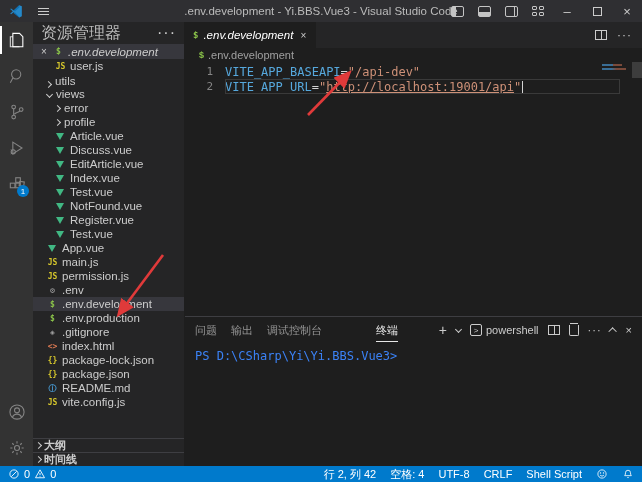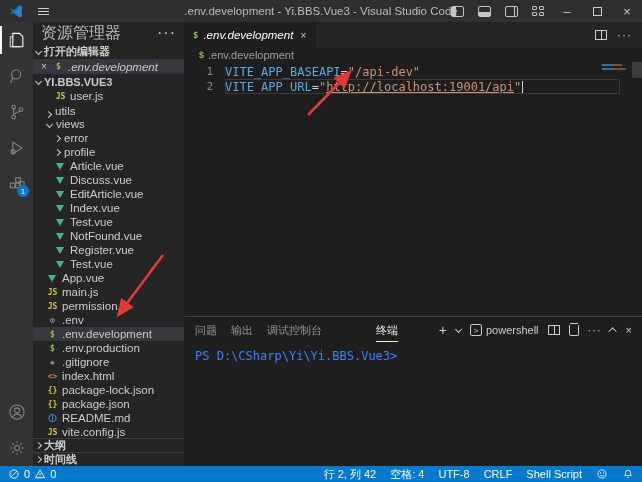--- a/index.html
+++ b/index.html
@@ -196,32 +196,24 @@
             <path d="M12 4v2.5M12 17.5V20M4 12h2.5M17.5 12H20M6.3 6.3l1.8 1.8M15.9 15.9l1.8 1.8M6.3 17.7l1.8-1.8M15.9 8.1l1.8-1.8"></path>
           </svg>
       </div>
     </div>
 
     <div class="sidebar">
       <div class="sb-title">
         <span>资源管理器</span>
         <span class="dots">···</span>
       </div>
-      <div class="sb-section">
-        <span class="chev down"></span>
-        <span>打开的编辑器</span>
-      </div>
       <div class="row sel open-editor-row">
         <span class="close-x">×</span>
         <span class="fic ic-env">$</span>
         <span class="italicname">.env.development</span>
-      </div>
-      <div class="sb-section">
-        <span class="chev down"></span>
-        <span>YI.BBS.VUE3</span>
       </div>
       <div class="tree" id="file-tree">
           <div class="row" style="padding-left: 22px;">
             <span class="fic ic-js">JS</span>
             <span>user.js</span>
           </div>
           <div class="row" style="padding-left: 13px; align-items: flex-end;">
             <span class="chev right"></span>
             <span>utils</span>
           </div>

